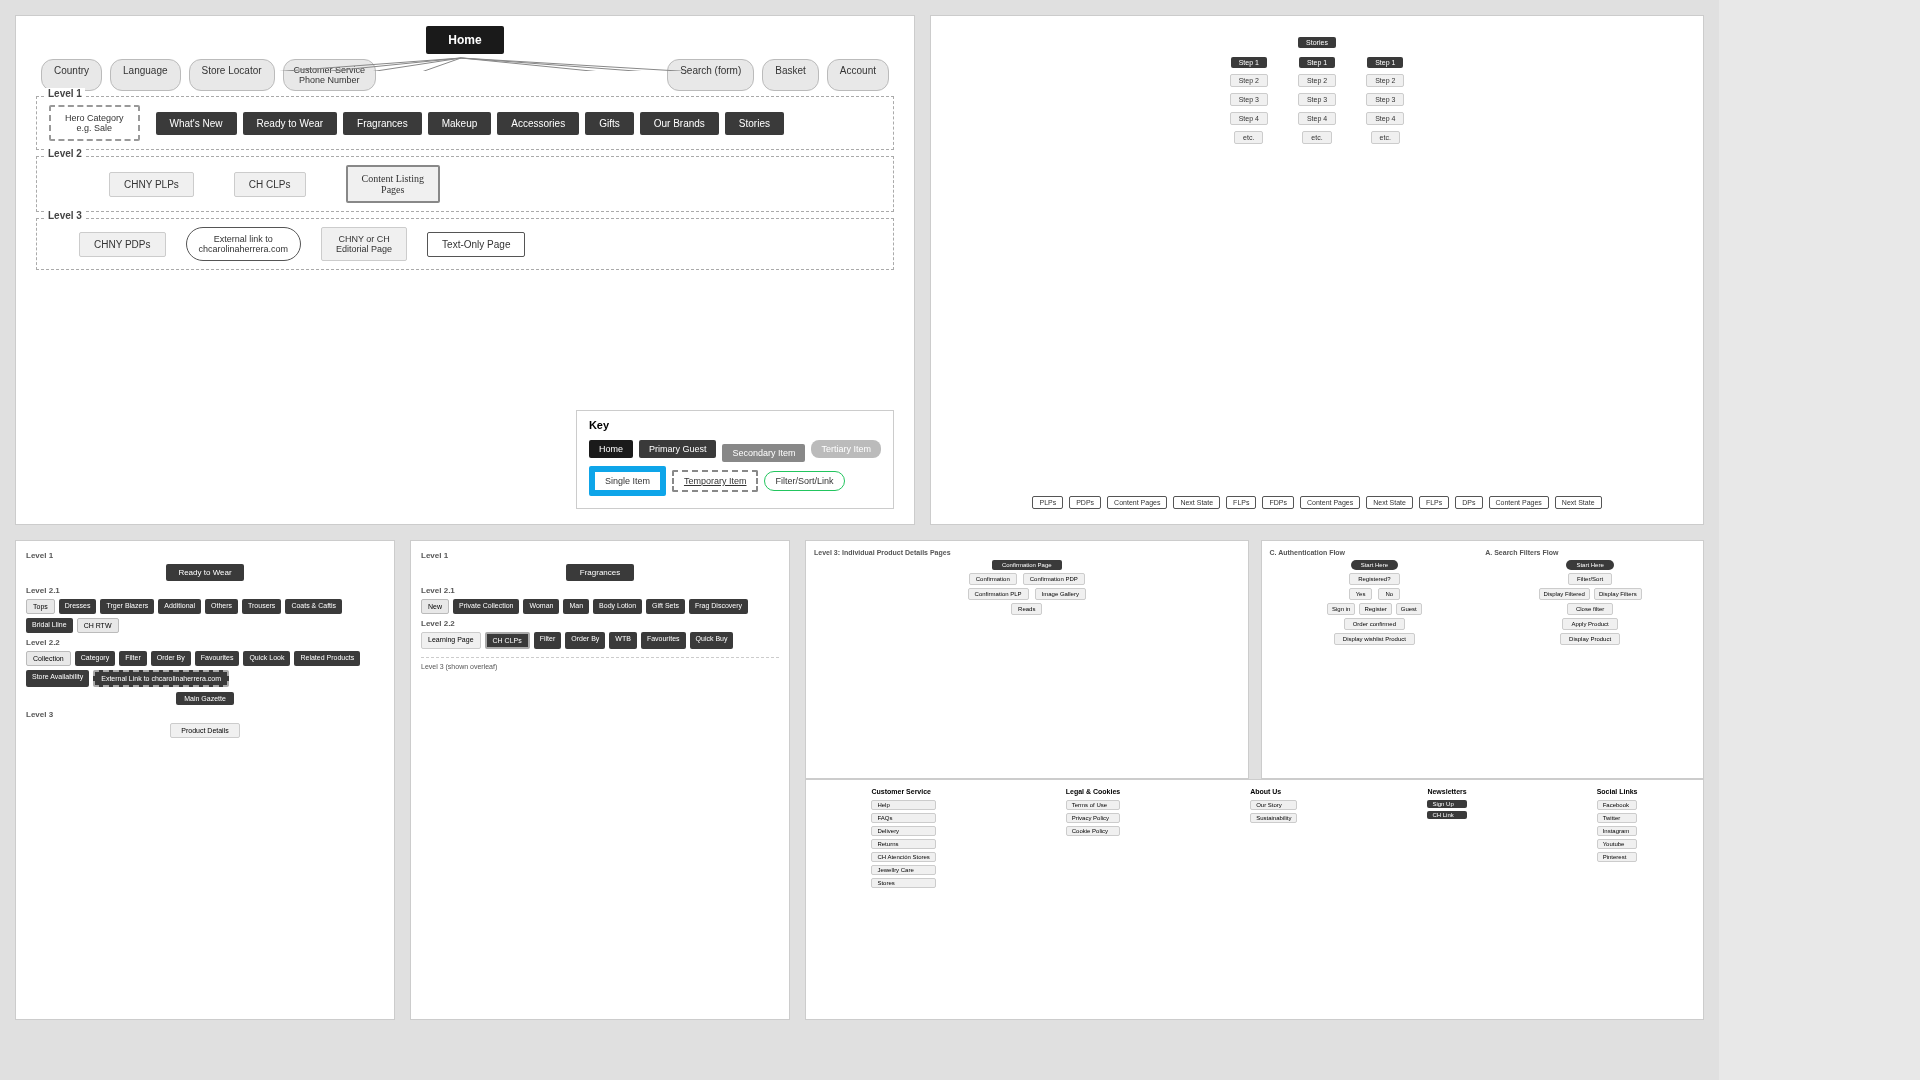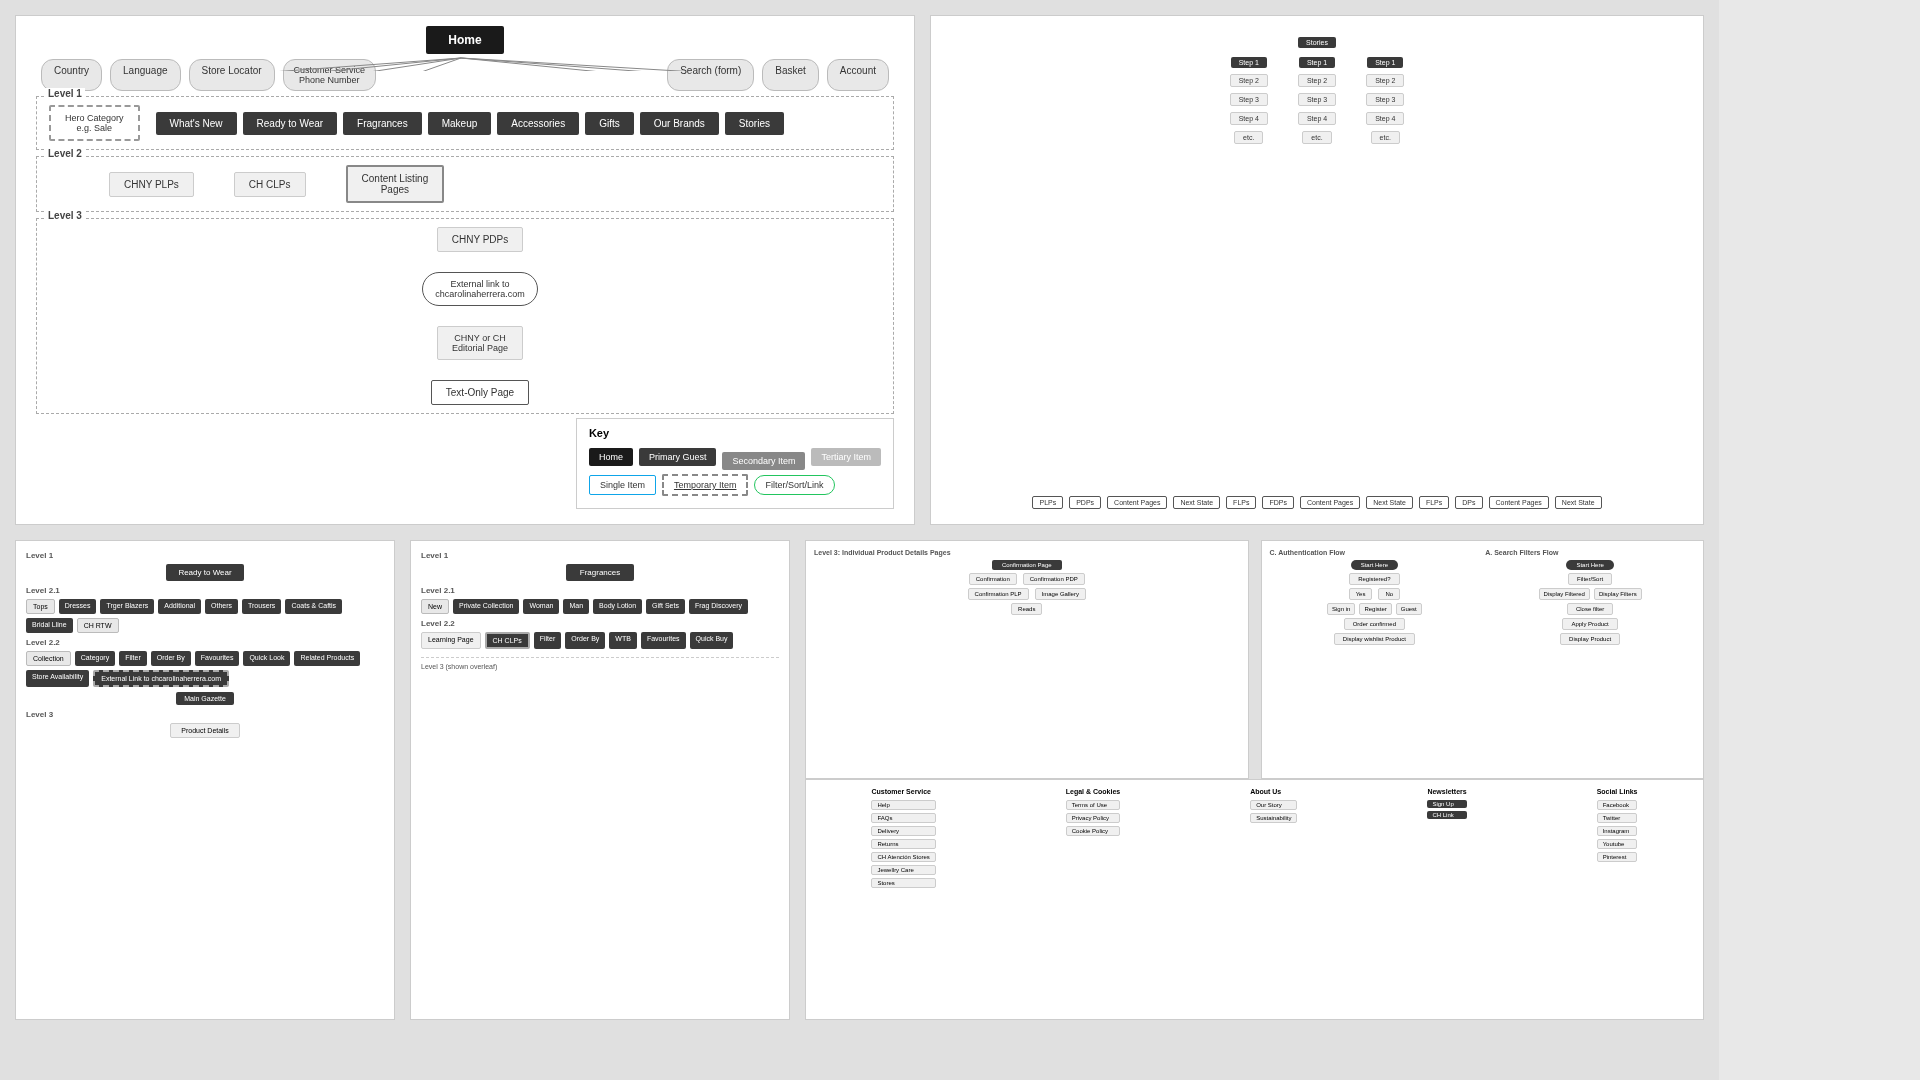--- a/index.html
+++ b/index.html
@@ -328,45 +328,45 @@
             <span class="rect-dark">Our Brands</span>
             <span class="rect-dark">Stories</span>
           </div>
         </div>
 
         <div class="section-box" style="margin-top:6px;">
           <span class="section-box-label">Level 2</span>
           <div class="nodes-row" style="padding-left:60px; gap:40px;">
             <span class="rect-light">CHNY PLPs</span>
             <span class="rect-light">CH CLPs</span>
-            <span class="rect-light" style="border-width:2px; border-color:#888;">Content Listing<br>Pages</span>
+            <span class="rect-light" style="border-width:2px; border-color:#888;font-family:Liberation Serif, serif;">Content Listing<br>Pages</span>
           </div>
         </div>
 
         <div class="section-box" style="margin-top:6px;">
           <span class="section-box-label">Level 3</span>
-          <div class="nodes-row" style="padding-left:30px; gap:20px;flex-direction:column;">
+          <div class="nodes-row" style="padding-left:30px; gap:20px;">
             <span class="rect-light">CHNY PDPs</span>
             <span class="circle-outline" style="font-size:9px;">External link to<br>chcarolinaherrera.com</span>
             <span class="rect-light" style="font-size:9px;">CHNY or CH<br>Editorial Page</span>
             <span class="rect-outline">Text-Only Page</span>
           </div>
         </div>
 
         <div style="position:absolute; bottom:15px; right:20px;">
           <div class="key-box">
             <div class="key-box-title">Key</div>
             <div class="key-items-row">
               <span class="key-item key-home" style="padding:4px 10px; font-size:9px; border-radius:2px;">Home</span>
               <span class="key-item key-primary" style="padding:4px 10px; font-size:9px; border-radius:2px; background:#3a3a3a; color:#fff;">Primary Guest</span>
               <span style="padding:4px 10px; font-size:9px; border-radius:2px; background:#888; color:#fff;margin-top:8px;">Secondary Item</span>
-              <span style="padding:4px 10px; font-size:9px; border-radius:2px; background:#bbb; color:#fff;">Tertiary Item</span>
+              <span style="padding:4px 10px; font-size:9px; border-radius:8px; background:#bbb; color:#fff;">Tertiary Item</span>
             </div>
             <div class="key-items-row">
-              <span style="padding:4px 10px; font-size:9px; border-radius:2px; border:1px solid #0ea5e9; color:#333;">Single Item</span>
+              <span style="padding:4px 10px; font-size:9px; border-radius:2px; border:6px solid #0ea5e9; color:#333;">Single Item</span>
               <span style="padding:4px 10px; font-size:9px; border-radius:2px; border:2px dashed #888; color:#333;text-decoration:underline;">Temporary Item</span>
               <span style="padding:4px 10px; font-size:9px; border-radius:12px; border:1px solid #22c55e; color:#333;">Filter/Sort/Link</span>
             </div>
           </div>
         </div>
 
       </div>
     </div>
 
     <div class="right-panel">

